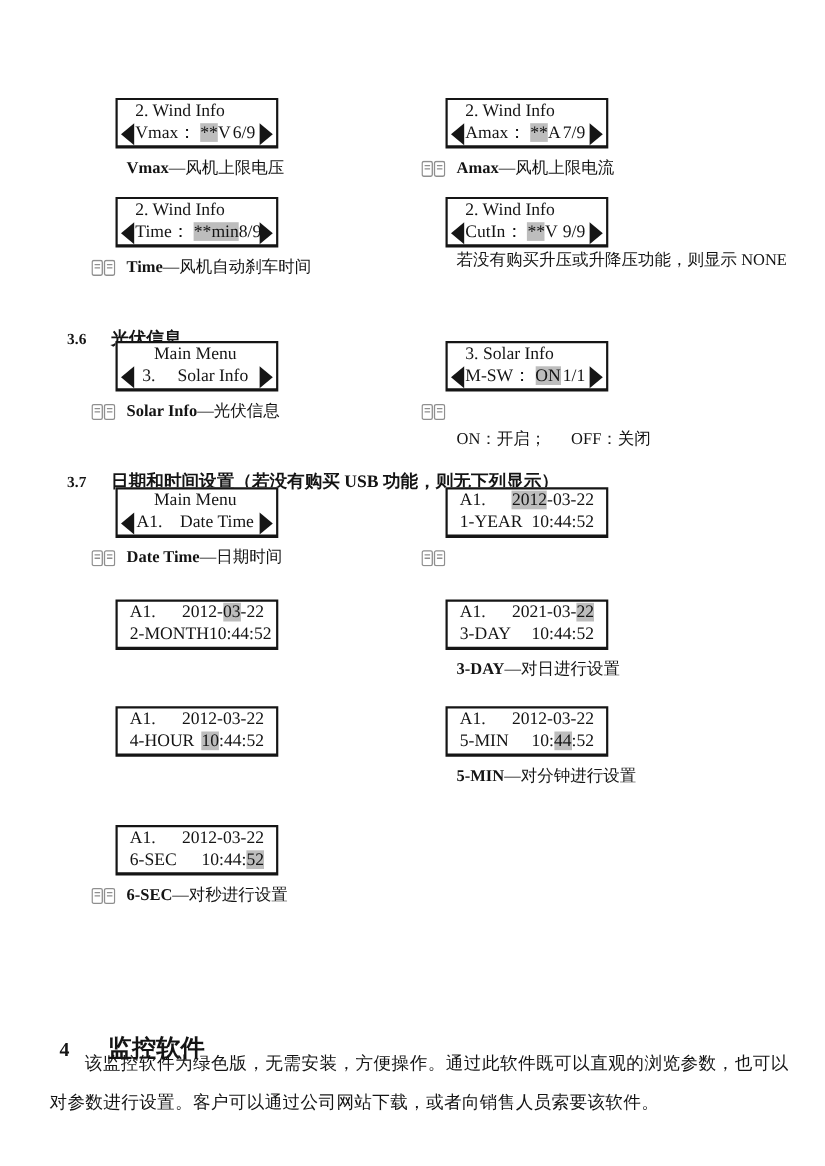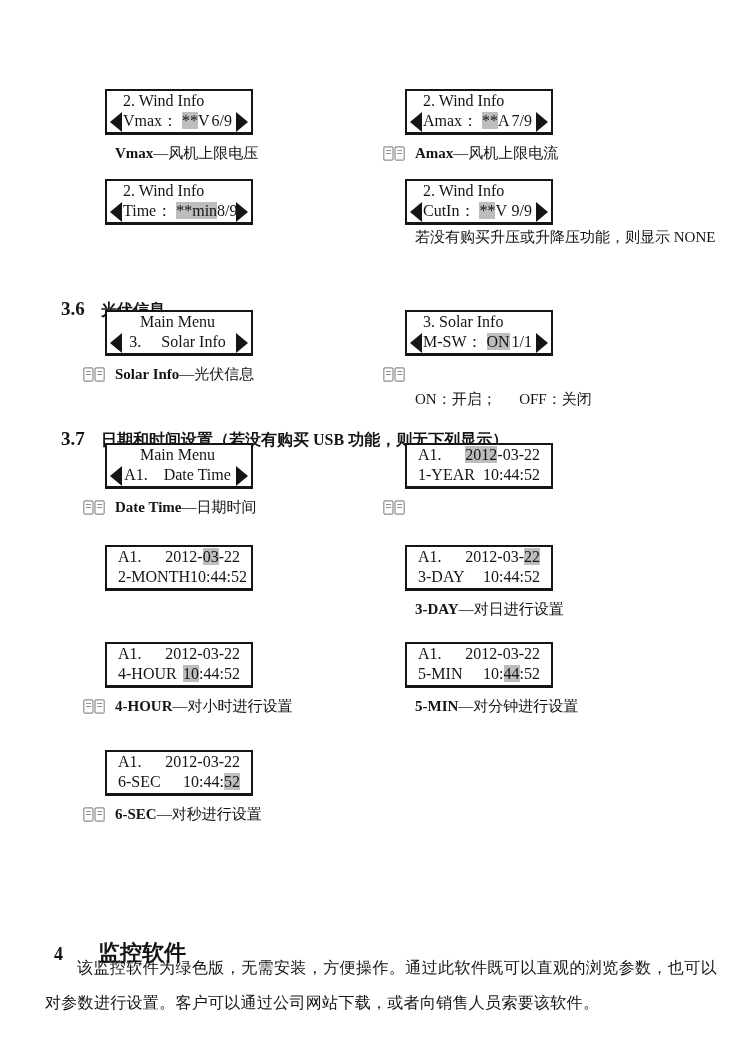--- a/index.html
+++ b/index.html
@@ -19,21 +19,21 @@
   .arr-l{left:3px;top:21px;border-left-width:0;border-right:12px solid #151515;}
   .arr-r{right:3px;top:21px;border-right-width:0;border-left:12px solid #151515;}
   .caption{display:flex;align-items:flex-start;margin-top:9px;margin-left:0;
            font-size:15px;line-height:19px;}
   .icon-slot{width:22px;margin-right:10px;flex:none;padding-top:2px;}
   .cap-text span{white-space:pre;}
   .cap-text .bold{font-weight:bold;}
   .cap2{margin-left:32px;margin-top:3px;font-size:15px;line-height:19px;}
   .cap2 span{white-space:pre;margin-top:29px;}
   .sec{position:absolute;font-weight:bold;white-space:pre;}
-  .sec .sec-num{display:inline-block;font-size:19px;}
+  .sec .sec-num{display:inline-block;font-size:14px;}
   .sec .sec-title,.sec .sec-note{font-size:16px;}
   .sec4 .sec-num{font-size:18px;}
   .sec4 .sec-title{font-size:22px;margin-left:16px;}
   .para{position:absolute;font-size:16px;line-height:35px;text-align:justify;
         text-indent:32px;letter-spacing:0.3px;}
 </style>
 </head>
 <body>
 
 <div class="page">
@@ -87,20 +87,32 @@
       <div class="lcd-line">
           <span class="sg"><span>2. Wind Info</span></span>
         </div>
       <div class="lcd-line">
           <span class="sg"><span>Time： </span><span class="hl">**min</span></span>
           <span class="sg"><span>8/9</span></span>
         </div>
       <span class="arr arr-l"></span>
       <span class="arr arr-r"></span>
     </div>
+    <div class="caption">
+      <span class="icon-slot">
+        <svg width="22" height="15" viewBox="0 0 22 15">
+            <g fill="none" stroke="#8f8f8f" stroke-width="1.2">
+              <rect x="0.8" y="0.8" width="9.2" height="13.4" rx="1.5"></rect>
+              <rect x="12" y="0.8" width="9.2" height="13.4" rx="1.5"></rect>
+              <path d="M3 4.5h5M3 7.5h5M14.2 4.5h5M14.2 7.5h5"></path>
+            </g>
+          </svg>
+      </span>
+      <span class="cap-text"><span class="bold">Time</span><span>—风机自动刹车时间</span></span>
+    </div>
   </div>
 
   <div class="unit" style="left:383px;top:179px">
     <div class="lcd arrows">
       <div class="lcd-line">
           <span class="sg"><span>2. Wind Info</span></span>
         </div>
       <div class="lcd-line">
           <span class="sg"><span>CutIn： </span><span class="hl">**</span><span>V</span></span>
           <span class="sg"><span>9/9</span></span>
@@ -229,21 +241,21 @@
           <span class="sg"><span>2-MONTH</span></span>
           <span class="sg"><span>10:44:52</span></span>
         </div>
     </div>
   </div>
 
   <div class="unit" style="left:383px;top:545px">
     <div class="lcd plain">
       <div class="lcd-line">
           <span class="sg"><span>A1.</span></span>
-          <span class="sg"><span>2012-03-</span><span class="hl">22</span></span>
+          <span class="sg"><span>2021-03-</span><span class="hl">22</span></span>
         </div>
       <div class="lcd-line">
           <span class="sg"><span>3-DAY</span></span>
           <span class="sg"><span>10:44:52</span></span>
         </div>
     </div>
     <div class="caption">
       <span class="icon-slot"></span>
       <span class="cap-text"><span class="bold">3-DAY</span><span>—对日进行设置</span></span>
     </div>
@@ -253,32 +265,20 @@
     <div class="lcd plain">
       <div class="lcd-line">
           <span class="sg"><span>A1.</span></span>
           <span class="sg"><span>2012-03-22</span></span>
         </div>
       <div class="lcd-line">
           <span class="sg"><span>4-HOUR</span></span>
           <span class="sg"><span class="hl">10</span><span>:44:52</span></span>
         </div>
     </div>
-    <div class="caption">
-      <span class="icon-slot">
-        <svg width="22" height="15" viewBox="0 0 22 15">
-            <g fill="none" stroke="#8f8f8f" stroke-width="1.2">
-              <rect x="0.8" y="0.8" width="9.2" height="13.4" rx="1.5"></rect>
-              <rect x="12" y="0.8" width="9.2" height="13.4" rx="1.5"></rect>
-              <path d="M3 4.5h5M3 7.5h5M14.2 4.5h5M14.2 7.5h5"></path>
-            </g>
-          </svg>
-      </span>
-      <span class="cap-text"><span class="bold">4-HOUR</span><span>—对小时进行设置</span></span>
-    </div>
   </div>
 
   <div class="unit" style="left:383px;top:642px">
     <div class="lcd plain">
       <div class="lcd-line">
           <span class="sg"><span>A1.</span></span>
           <span class="sg"><span>2012-03-22</span></span>
         </div>
       <div class="lcd-line">
           <span class="sg"><span>5-MIN</span></span>

